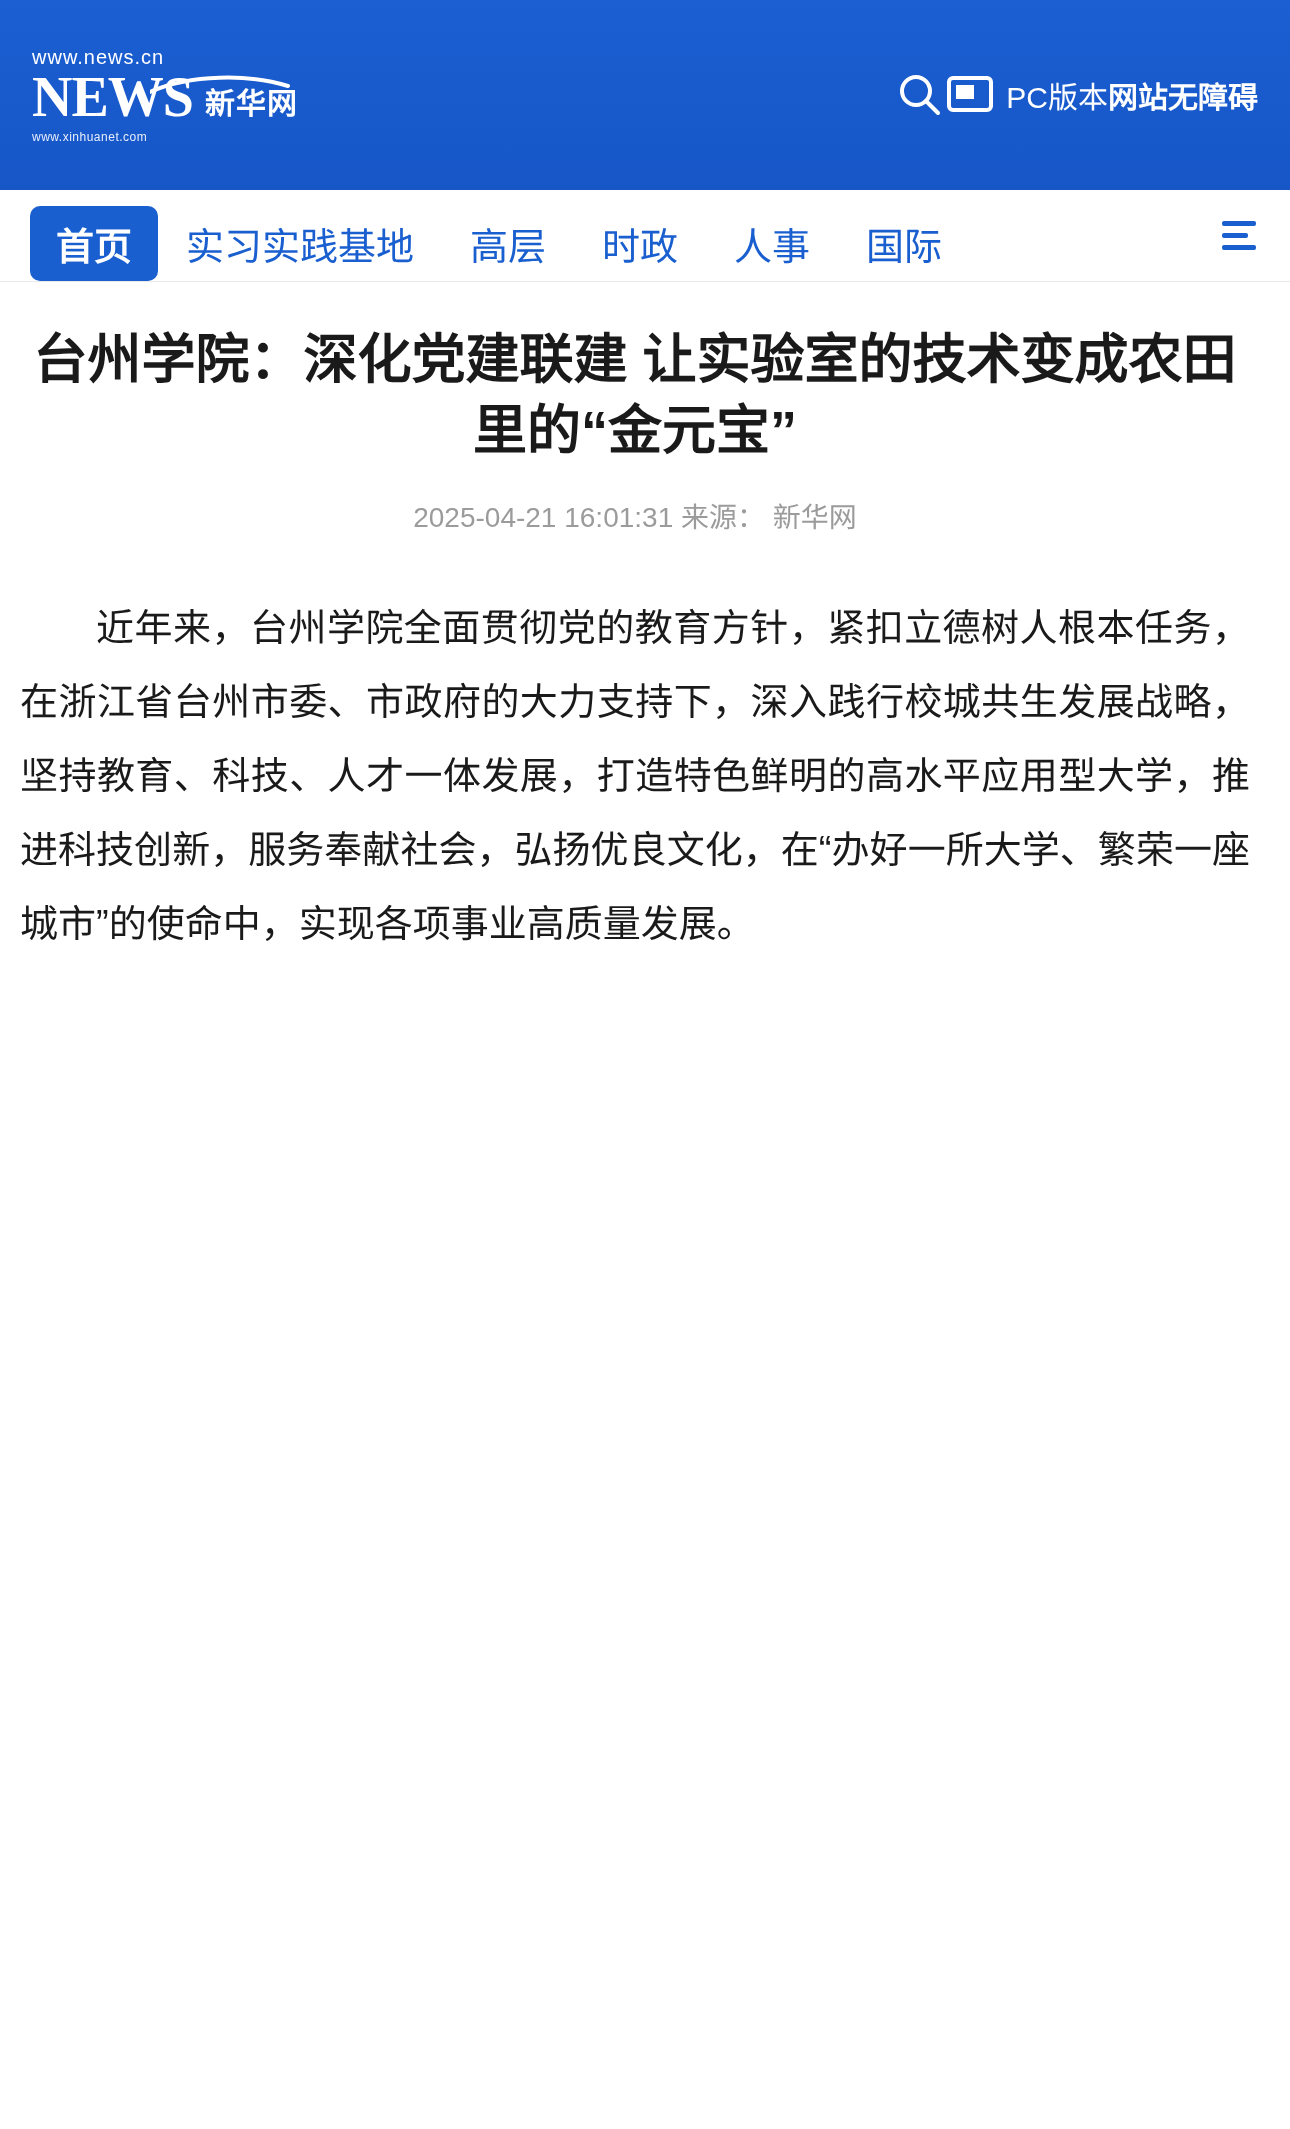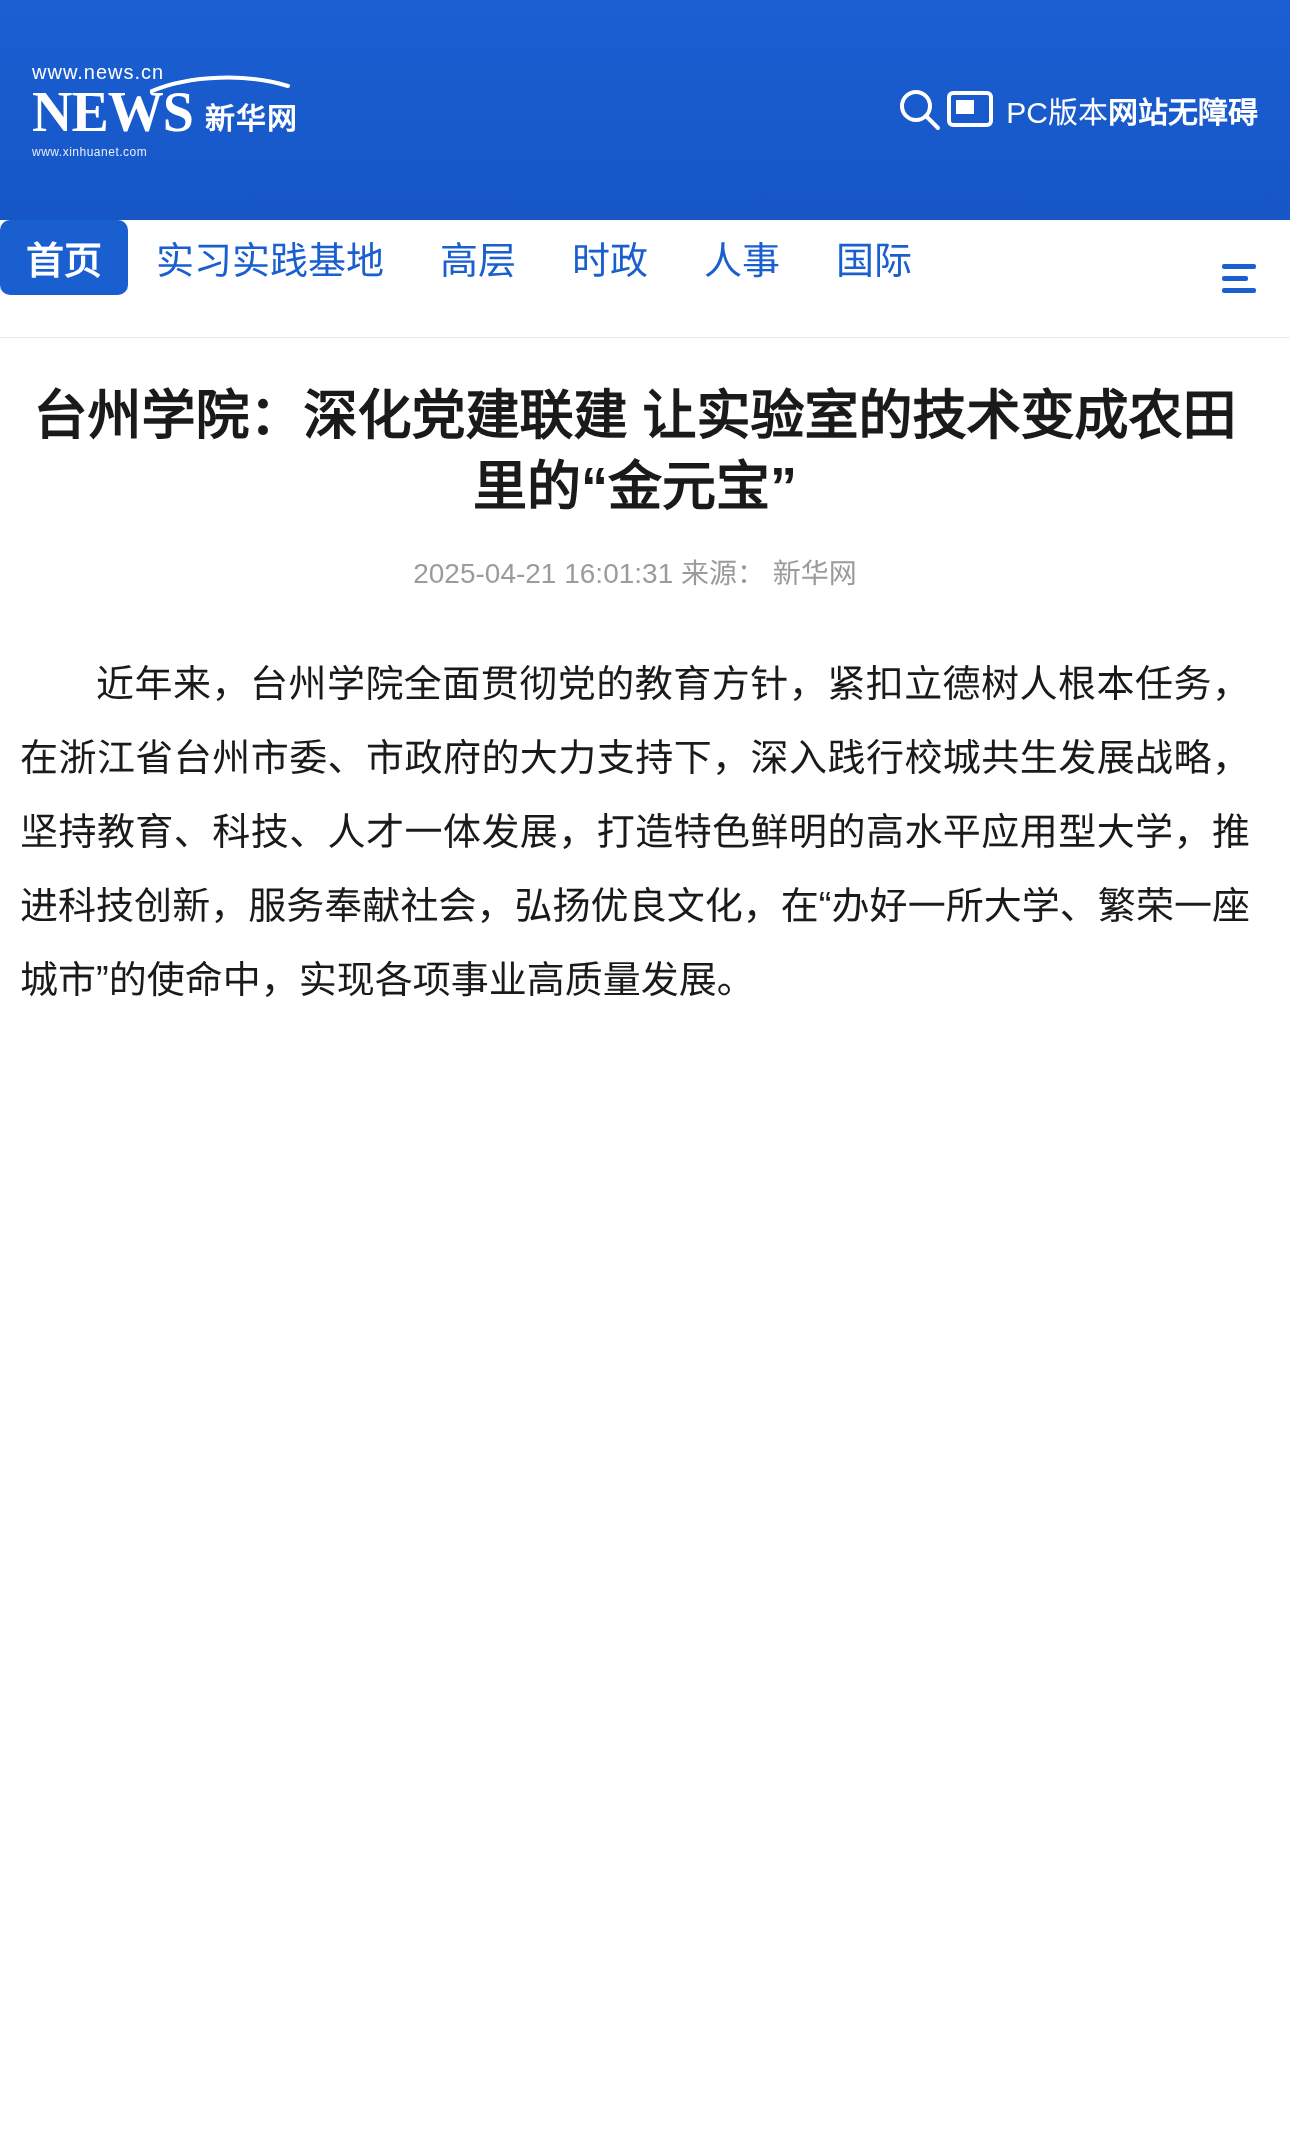--- a/index.html
+++ b/index.html
@@ -11,21 +11,21 @@
   body {
     width: 1290px;
     min-height: 2129px;
     font-family: "Liberation Sans", "DejaVu Sans", sans-serif;
     -webkit-font-smoothing: antialiased;
   }
 
   
   .topbar {
     position: relative;
-    height: 220px;
+    height: 190px;
     background: #1a5fd0;
     background: linear-gradient(180deg, #1b5fd2 0%, #1656c7 100%);
     display: flex;
     align-items: center;
     padding: 0 32px;
     box-sizing: border-box;
   }
   .logo-wrap {
     display: flex;
     flex-direction: column;
@@ -98,25 +98,26 @@
   }
   .access-label {
     font-size: 30px;
     font-weight: bold;
     color: #ffffff;
   }
 
   
   .navbar {
     position: relative;
-    height: 118px;
+    height: 92px;
     background: #ffffff;
     border-bottom: 1px solid #e9e9e9;
     display: flex;
-    align-items: flex-start;
+    align-items: flex-end;
+    padding-left: 30px;
     box-sizing: border-box;
     overflow: hidden;
   }
   .nav-items {
     display: flex;
     align-items: center;
     gap: 0px;
     white-space: nowrap;
   }
   .nav-item {

